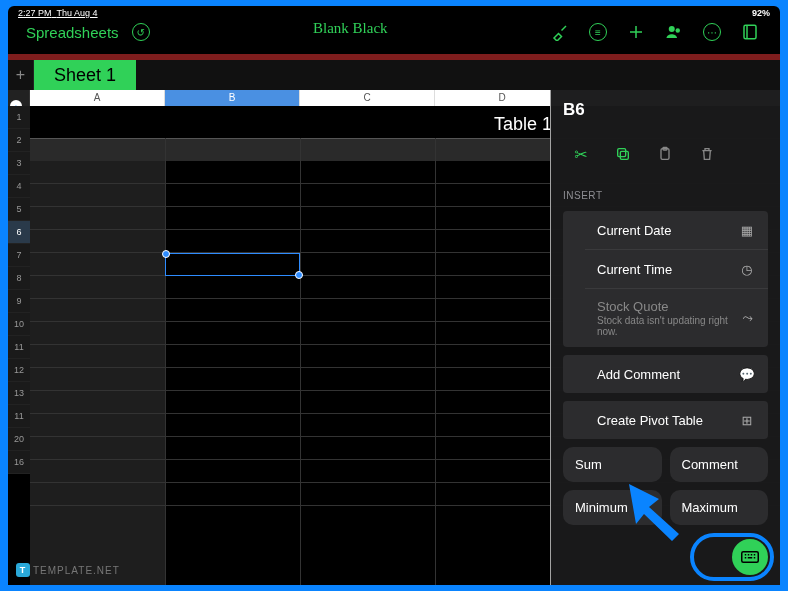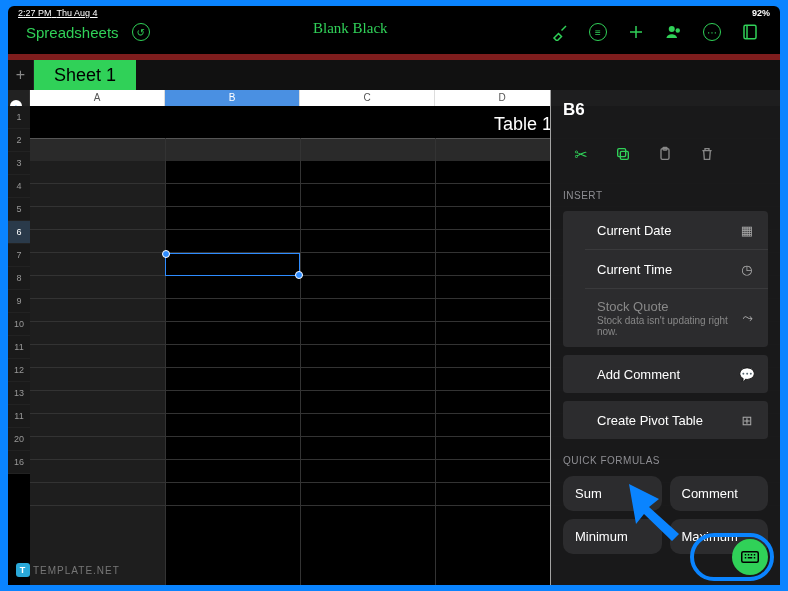--- a/index.html
+++ b/index.html
@@ -228,21 +228,20 @@
         </div>
       </div>
 
       <div class="listgroup">
         <div class="listitem">
           <span class="li-label">Create Pivot Table</span>
           <span class="li-icon">⊞</span>
         </div>
       </div>
 
-      <div class="sectlabel">QUICK FORMULAS</div>
       <div class="formularow">
         <div class="formulabtn">Sum</div>
         <div class="formulabtn">Comment</div>
       </div>
       <div class="formularow">
         <div class="formulabtn">Minimum</div>
         <div class="formulabtn">Maximum</div>
       </div>
     </div>
 

